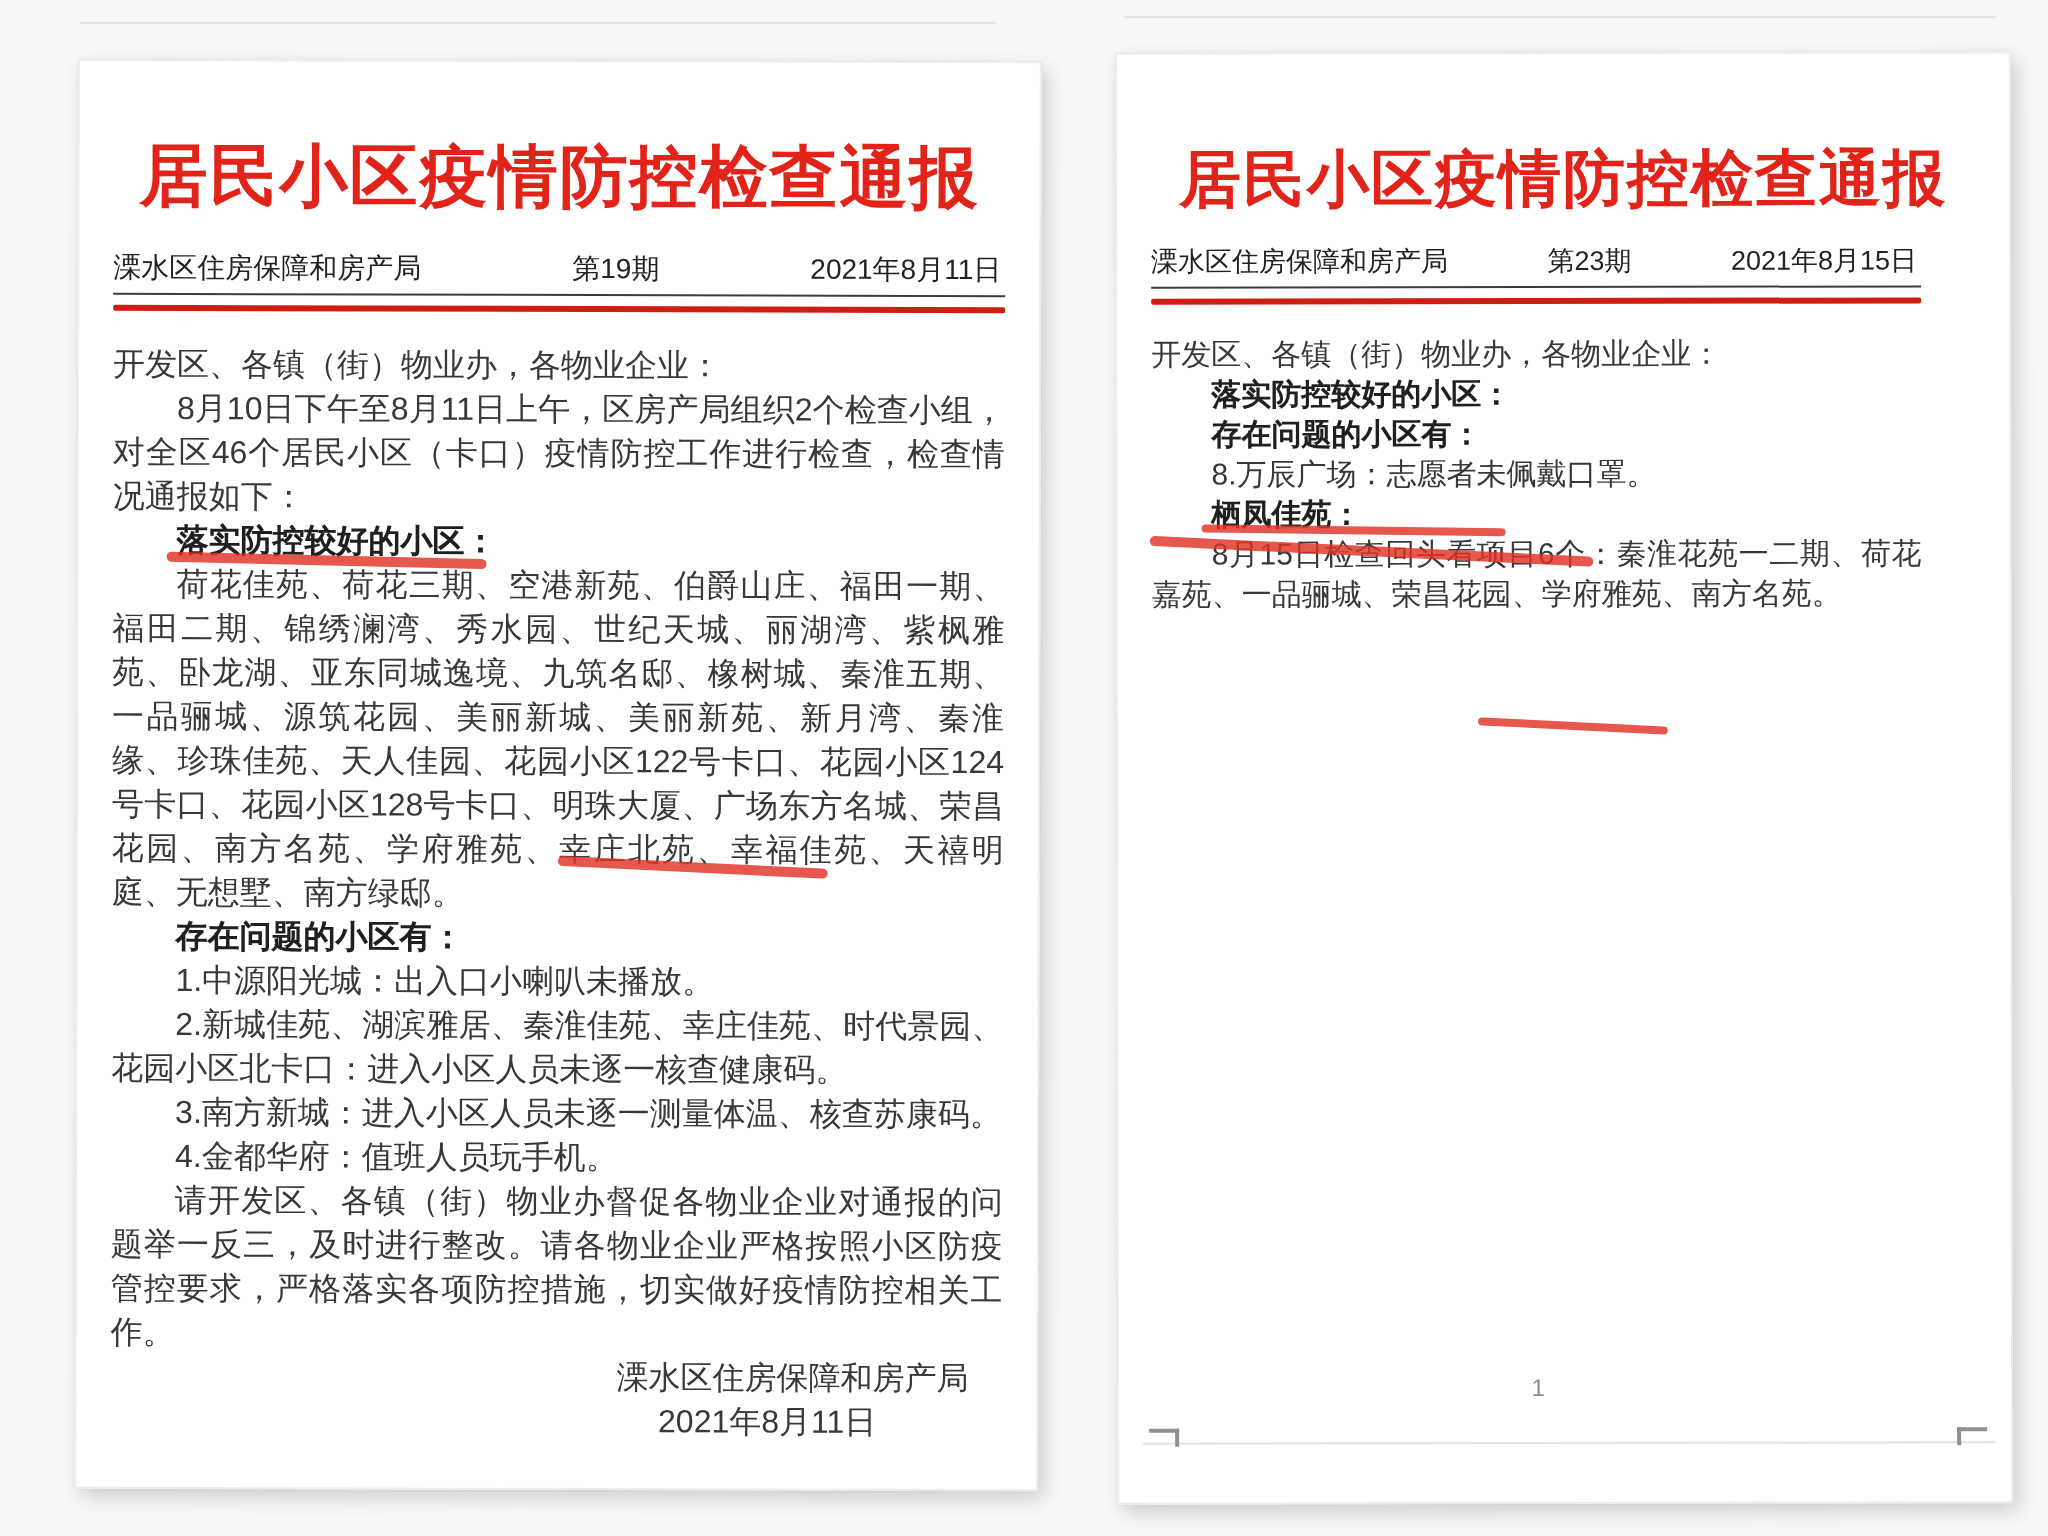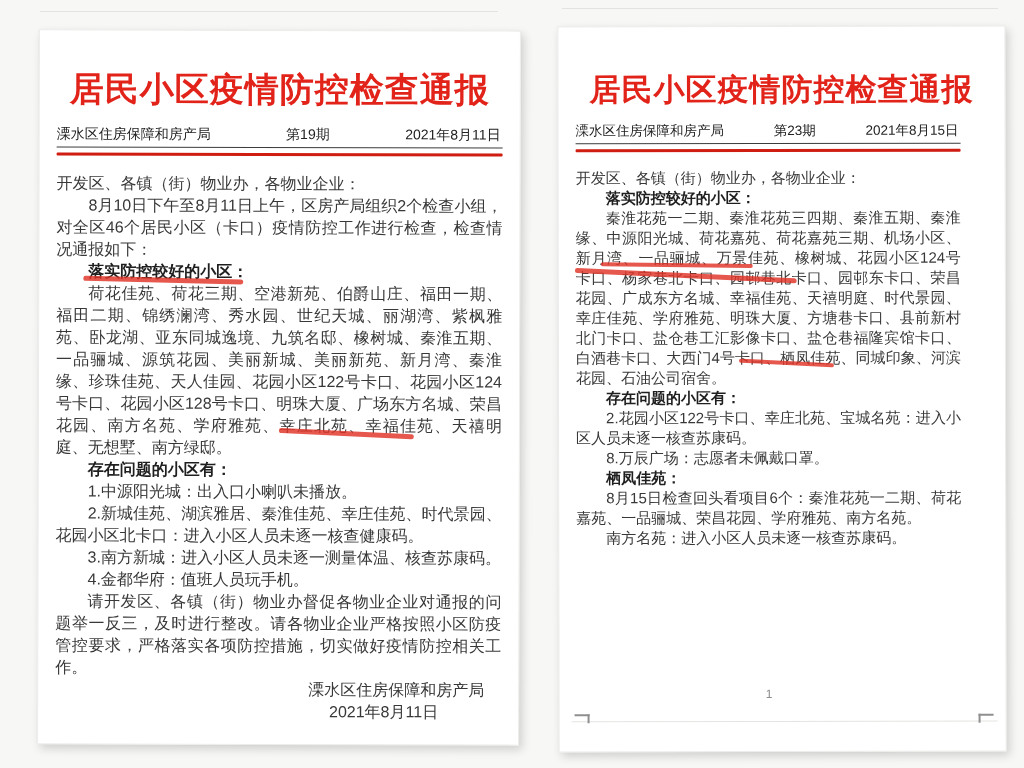--- a/index.html
+++ b/index.html
@@ -101,27 +101,24 @@
   <h1 class="title">居民小区疫情防控检查通报</h1>
   <div class="masthead">
     <span>溧水区住房保障和房产局</span>
     <span>第23期</span>
     <span>2021年8月15日</span>
   </div>
   <div class="redline"></div>
   <div class="doc-body">
     <p class="noindent">开发区、各镇（街）物业办，各物业企业：</p>
     <p class="bold">落实防控较好的小区：</p>
-    <p>秦淮花苑一二期、秦淮花苑三四期、秦淮五期、秦淮缘、中源阳光城、荷花嘉苑、荷花嘉苑三期、机场小区、新月湾、一品骊城、万景佳苑、橡树城、花园小区124号卡口、杨家巷北卡口、园邨巷北卡口、园邨东卡口、荣昌花园、广成东方名城、幸福佳苑、天禧明庭、时代景园、幸庄佳苑、学府雅苑、明珠大厦、方塘巷卡口、县前新村北门卡口、盐仓巷工汇影像卡口、盐仓巷福隆宾馆卡口、白酒巷卡口、大西门4号卡口、栖凤佳苑、同城印象、河滨花园、石油公司宿舍。</p>
     <p class="bold">存在问题的小区有：</p>
-    <p>2.花园小区122号卡口、幸庄北苑、宝城名苑：进入小区人员未逐一核查苏康码。</p>
     <p>8.万辰广场：志愿者未佩戴口罩。</p>
     <p class="bold">栖凤佳苑：</p>
     <p>8月15日检查回头看项目6个：秦淮花苑一二期、荷花嘉苑、一品骊城、荣昌花园、学府雅苑、南方名苑。</p>
-    <p>南方名苑：进入小区人员未逐一核查苏康码。</p>
   </div>
   <div class="pgnum">1</div>
   <div class="bound-line"></div>
   <div class="corner l"></div>
   <div class="corner r"></div>
   <div class="mark mk-r-head"></div>
   <div class="mark mk-r-slash"></div>
   <div class="mark mk-r-tian"></div>
 </section>
 

